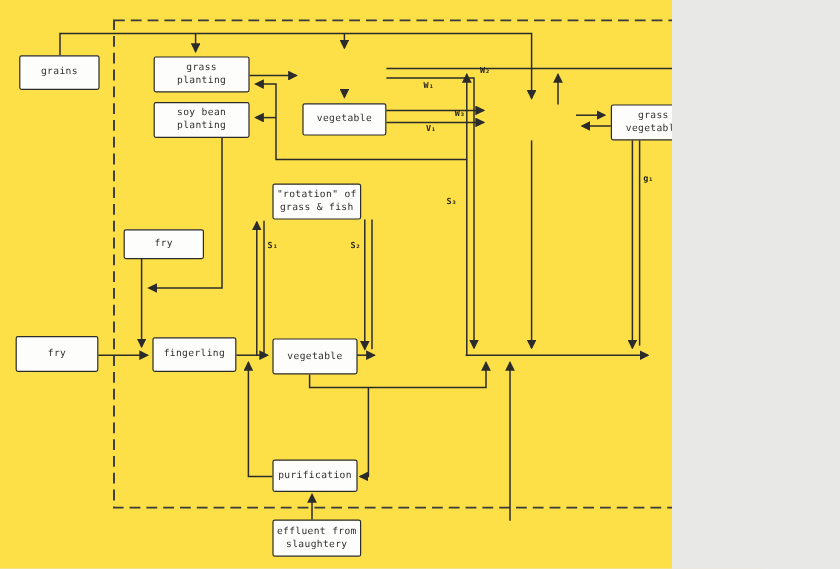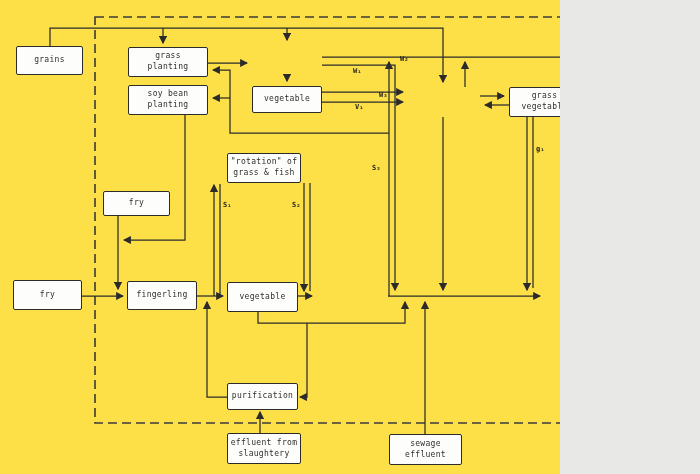--- a/index.html
+++ b/index.html
@@ -115,22 +115,20 @@
 
   <div class="box" style="left:227px;top:282px;width:71px;height:30px">vegetable</div>
 
 
   <div class="box" style="left:227px;top:433px;width:74px;height:31px">effluent from
 slaughtery</div>
 
   <div class="box" style="left:227px;top:383px;width:71px;height:27px">purification</div>
 
 
-  <div class="box" style="left:389px;top:434px;width:73px;height:31px">sewage
-effluent</div>
 
   <div class="box tall" style="left:654px;top:224px;width:33px;height:133px">market</div>
 
   <span class="flbl" style="left:353px;top:68px">W₁</span>
   <span class="flbl" style="left:400px;top:56px">W₂</span>
   <span class="flbl" style="left:379px;top:92px">W₃</span>
   <span class="flbl" style="left:355px;top:104px">V₁</span>
   <span class="flbl" style="left:223px;top:202px">S₁</span>
   <span class="flbl" style="left:292px;top:202px">S₂</span>
   <span class="flbl" style="left:372px;top:165px">S₃</span>

